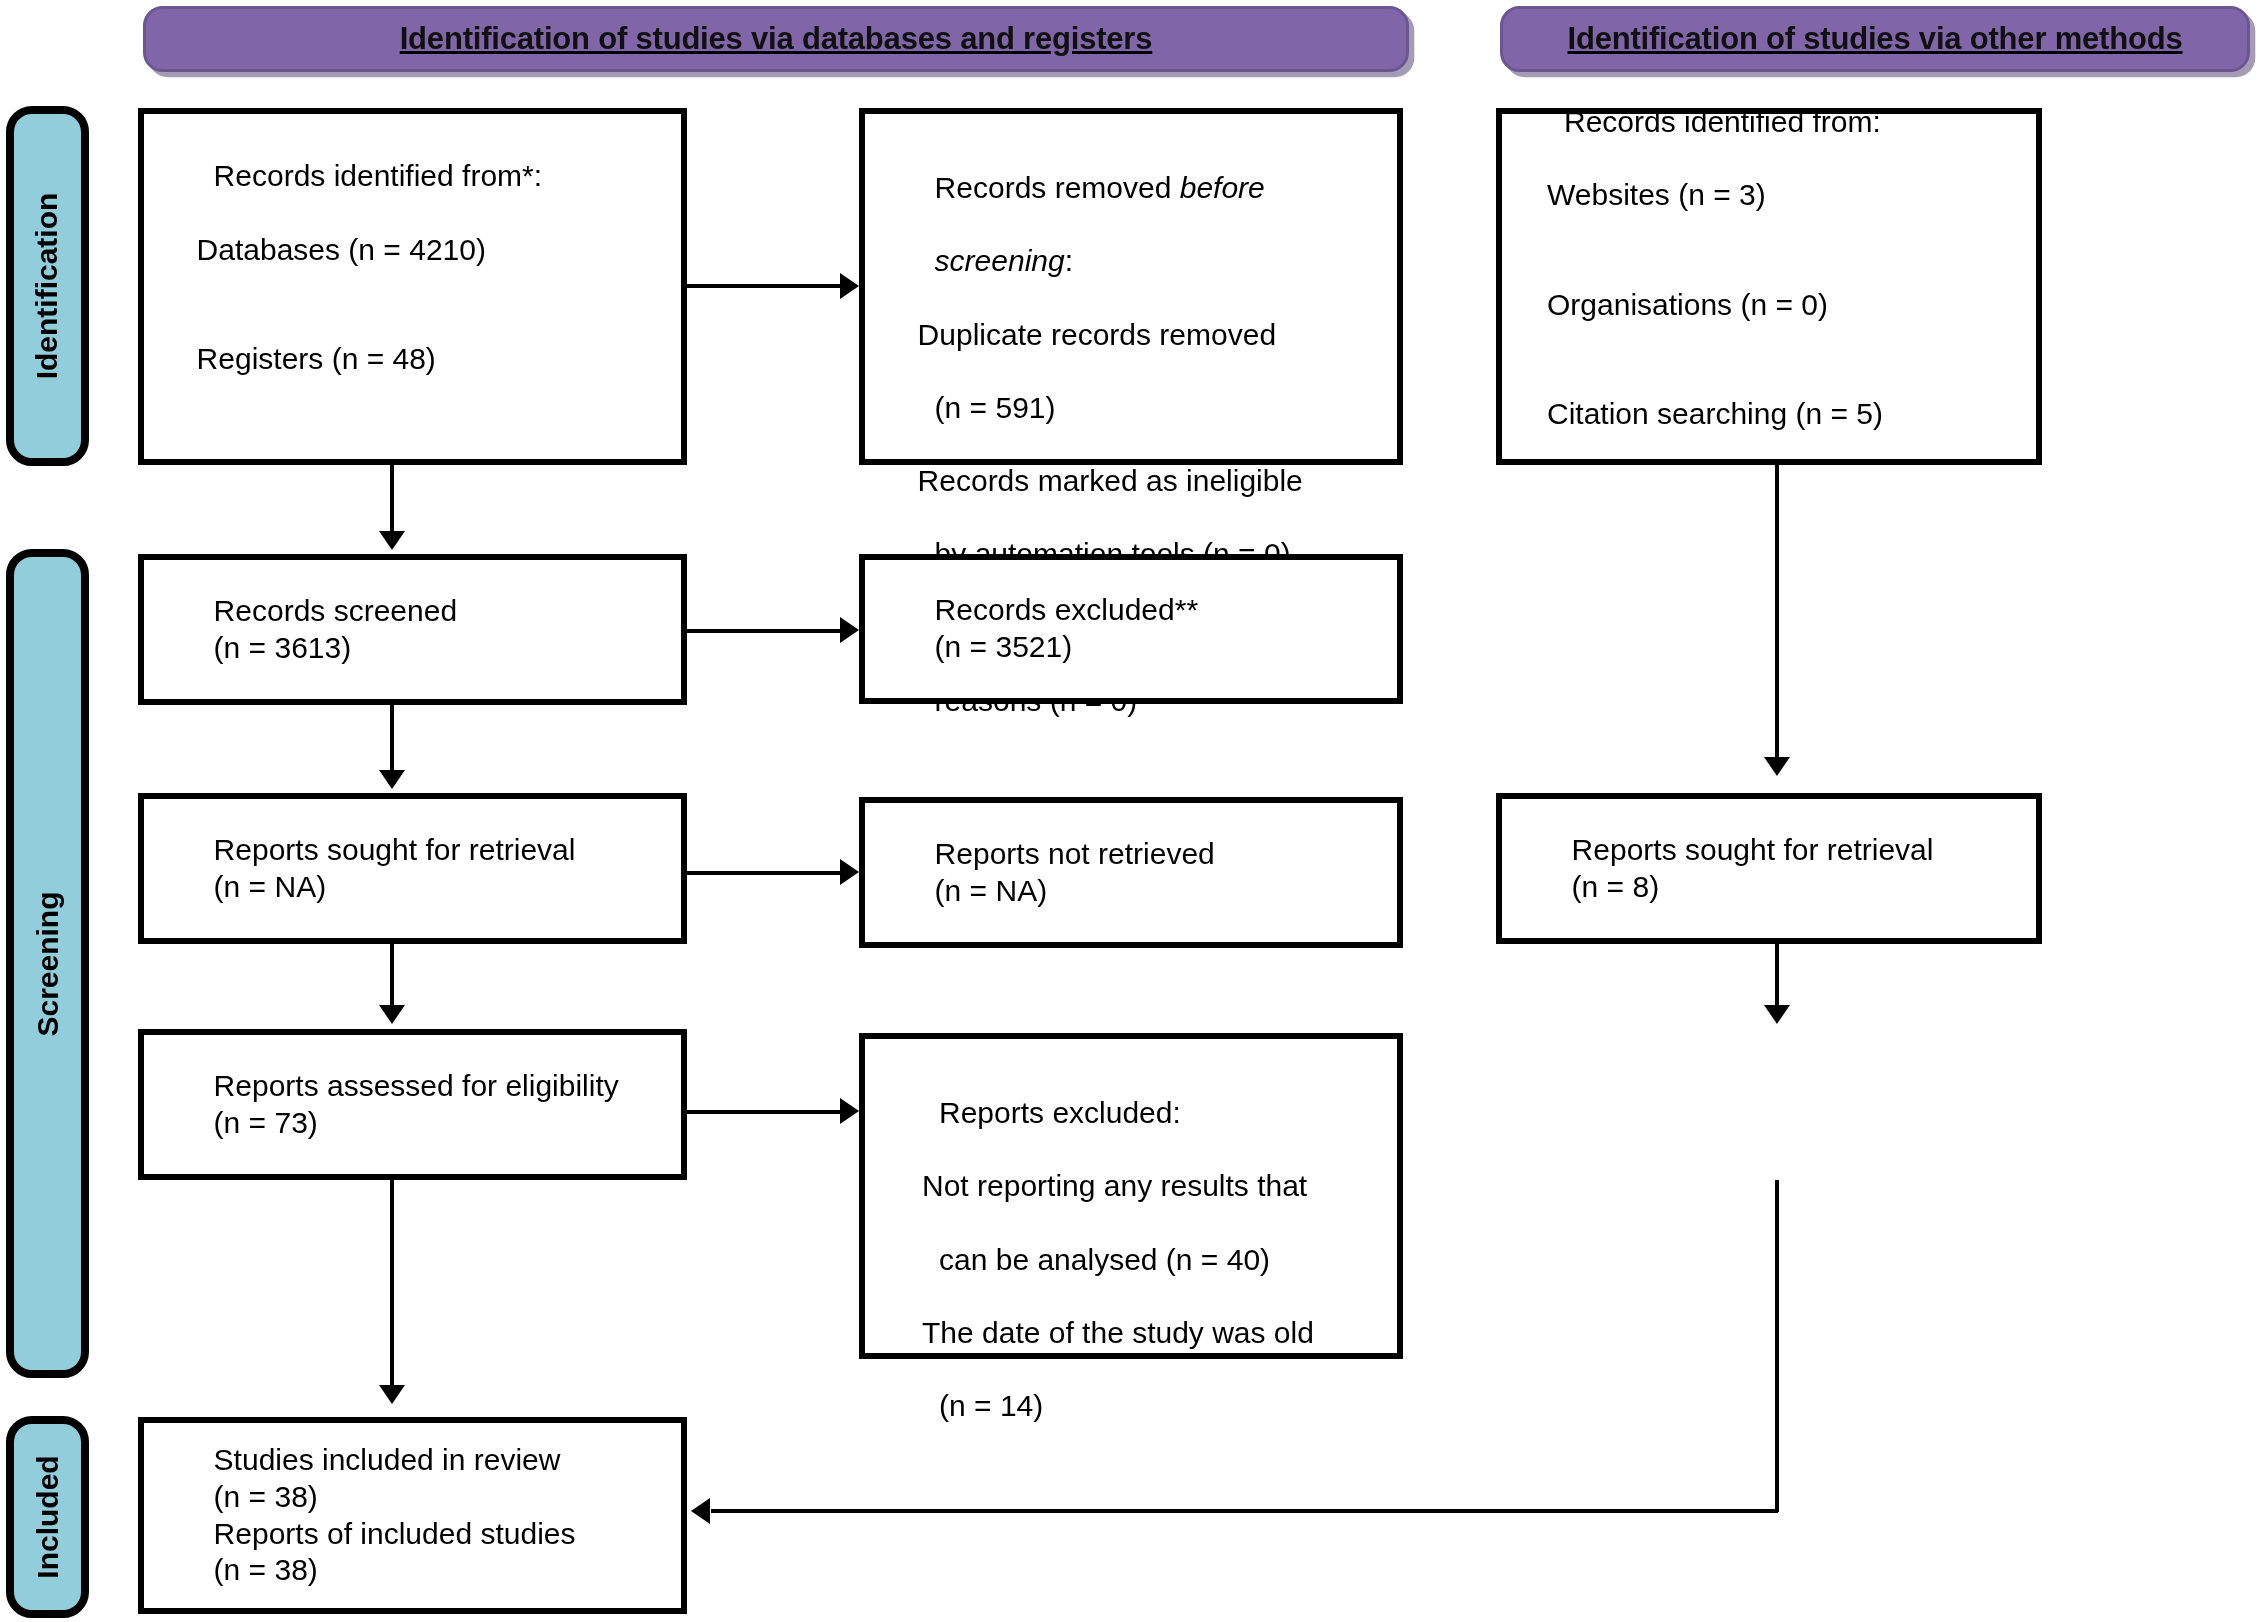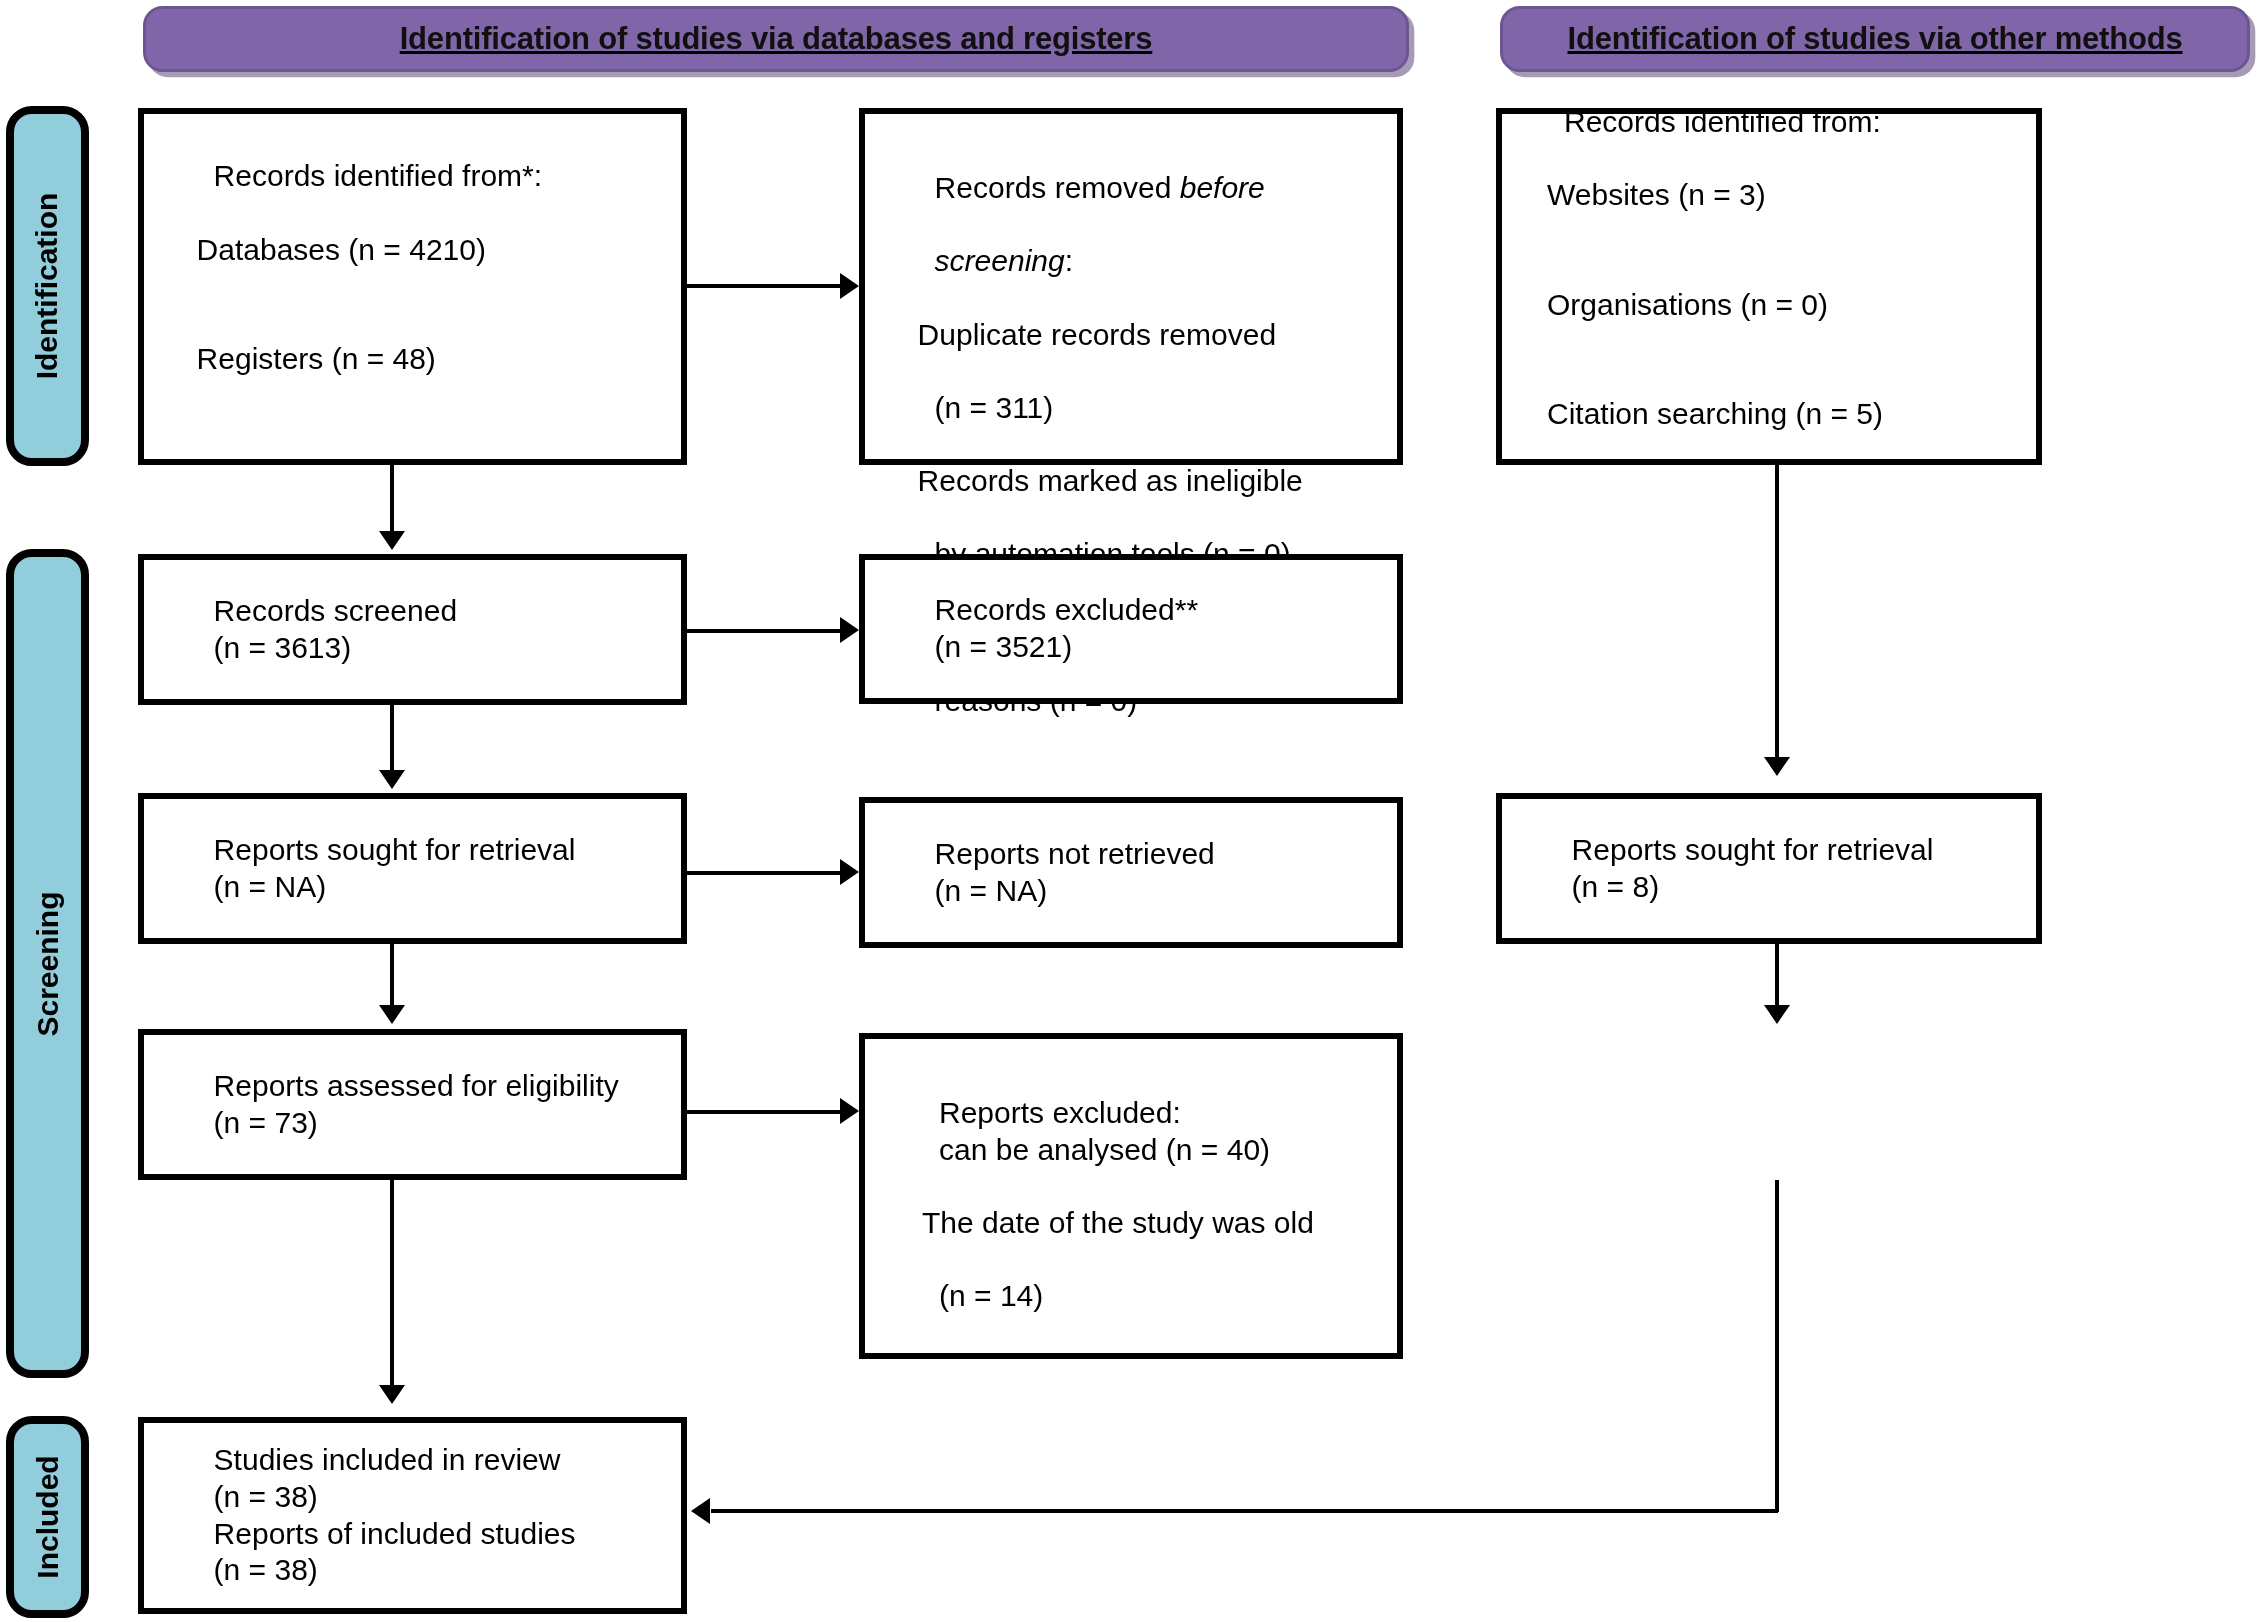--- a/index.html
+++ b/index.html
@@ -134,21 +134,21 @@
       <span class="indent">Databases (n = 4210)</span>
       <span class="indent">Registers (n = 48)</span>
     </div>
   </div>
 
   <div class="box topalign" style="left:859px;top:108px;width:544px;height:357px;">
     <div class="txt">
       <span>Records removed </span><i>before</i><br>
       <i>screening</i><span>:</span>
       <span class="indent">Duplicate records removed</span>
-      <span>(n = 311)</span>
+      <span>(n = 591)</span>
       <span class="indent">Records marked as ineligible</span>
       <span>by automation tools (n = 0)</span>
       <span class="indent">Records removed for other</span>
       <span>reasons (n = 0)</span>
     </div>
   </div>
 
   <div class="box" style="left:1496px;top:108px;width:546px;height:357px;padding-left:12px;">
     <div class="txt">
       <span>Records identified from:</span>
@@ -196,20 +196,21 @@
   <div class="box" style="left:138px;top:1029px;width:549px;height:151px;">
     <div class="txt">
       <span>Reports assessed for eligibility</span>
       <span>(n = 73)</span>
     </div>
   </div>
 
   <div class="box topalign" style="left:859px;top:1033px;width:544px;height:326px;padding-left:24px;">
     <div class="txt">
       <span>Reports excluded:</span>
+      <span class="indent">Not reporting any results that</span>
       <span>can be analysed (n = 40)</span>
       <span class="indent">The date of the study was old</span>
       <span>(n = 14)</span>
     </div>
   </div>
 
 
   <div class="box" style="left:138px;top:1417px;width:549px;height:197px;">
     <div class="txt">
       <span>Studies included in review</span>

